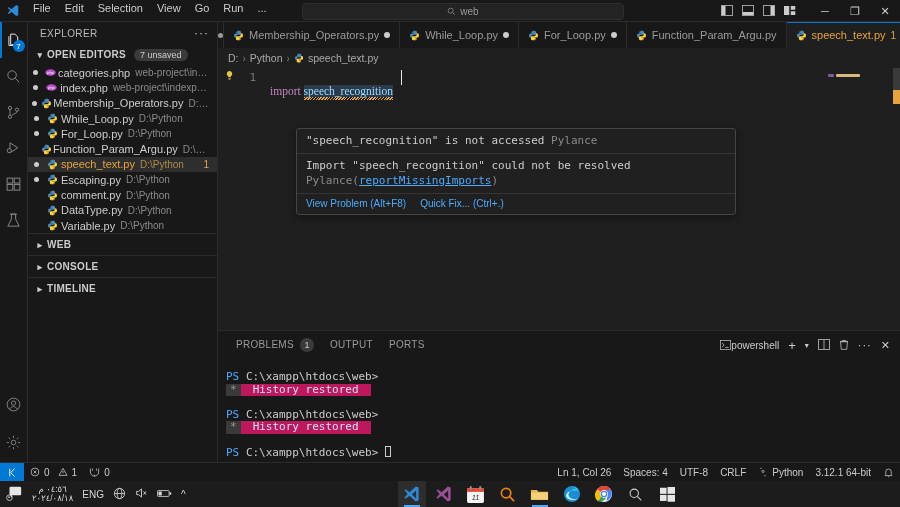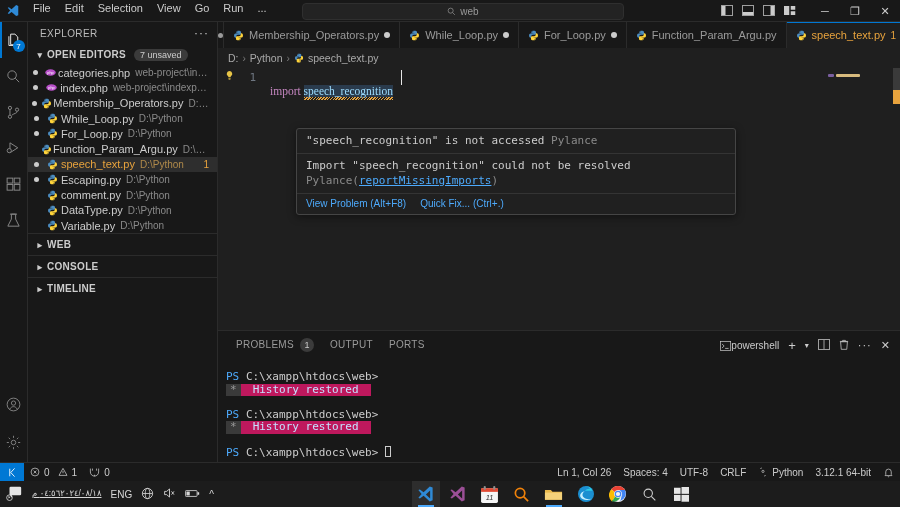--- a/index.html
+++ b/index.html
@@ -188,21 +188,21 @@
   }
   .pbadge {
     background: #3b3b3b; color: #cccccc; border-radius: 8px; font-size: 9px;
     min-width: 14px; height: 14px; display: flex; align-items: center; justify-content: center;
     padding: 0 4px; text-transform: none; letter-spacing: 0;
   }
   .panel-actions {
     margin-left: auto; display: flex; align-items: center; gap: 9px; padding-right: 10px;
     color: #cccccc; font-size: 11px;
   }
-  .shell-chip { display: flex; align-items: flex-end; font-size: 10px; color: #cccccc; }
+  .shell-chip { display: flex; align-items: center; font-size: 10px; color: #cccccc; }
   .term-body {
     position: absolute; left: 0; top: 28px; right: 0; bottom: 0; padding: 12px 0 0 8px;
     font-family: "DejaVu Sans Mono", monospace; font-size: 11px; line-height: 12.5px;
     color: #cccccc; overflow: hidden;
   }
   .t-ps { color: #4daafc; }
   .t-path { color: #cccccc; }
   .t-blank { height: 12.5px; }
   .hist {
     display: inline-block; background: #be185d; color: #c5e1ff; padding: 0 12px;
@@ -222,21 +222,21 @@
   }
   .sb-item { padding: 0 6px; height: 19px; display: flex; align-items: center; gap: 4px; white-space: nowrap; }
   .sb-right { margin-left: auto; display: flex; align-items: center; }
 
   
   .taskbar {
     position: absolute; left: 0; top: 481px; width: 900px; height: 26px;
     background: #1c1c1c; display: flex; align-items: center;
   }
   .tray-left { display: flex; align-items: center; gap: 9px; padding-left: 6px; color: #d8d8d8; font-size: 9px; }
-  .clock { display: flex; flex-direction: row; align-items: center; line-height: 9.5px; font-size: 8.5px; text-decoration: underline; }
+  .clock { display: flex; flex-direction: column; align-items: center; line-height: 9.5px; font-size: 8.5px; }
   .tb-center { margin-left: auto; margin-right: auto; display: flex; align-items: center; gap: 4px; }
   .tb-icon {
     width: 28px; height: 26px; display: flex; align-items: center; justify-content: center;
     position: relative;
     font-style: italic;
   }
   .tb-icon.running::after {
     content: ""; position: absolute; bottom: 0; left: 6px; right: 6px; height: 2px; background: #4daafc;
   }
   .tb-icon.active { background: #2d2d2d; }

